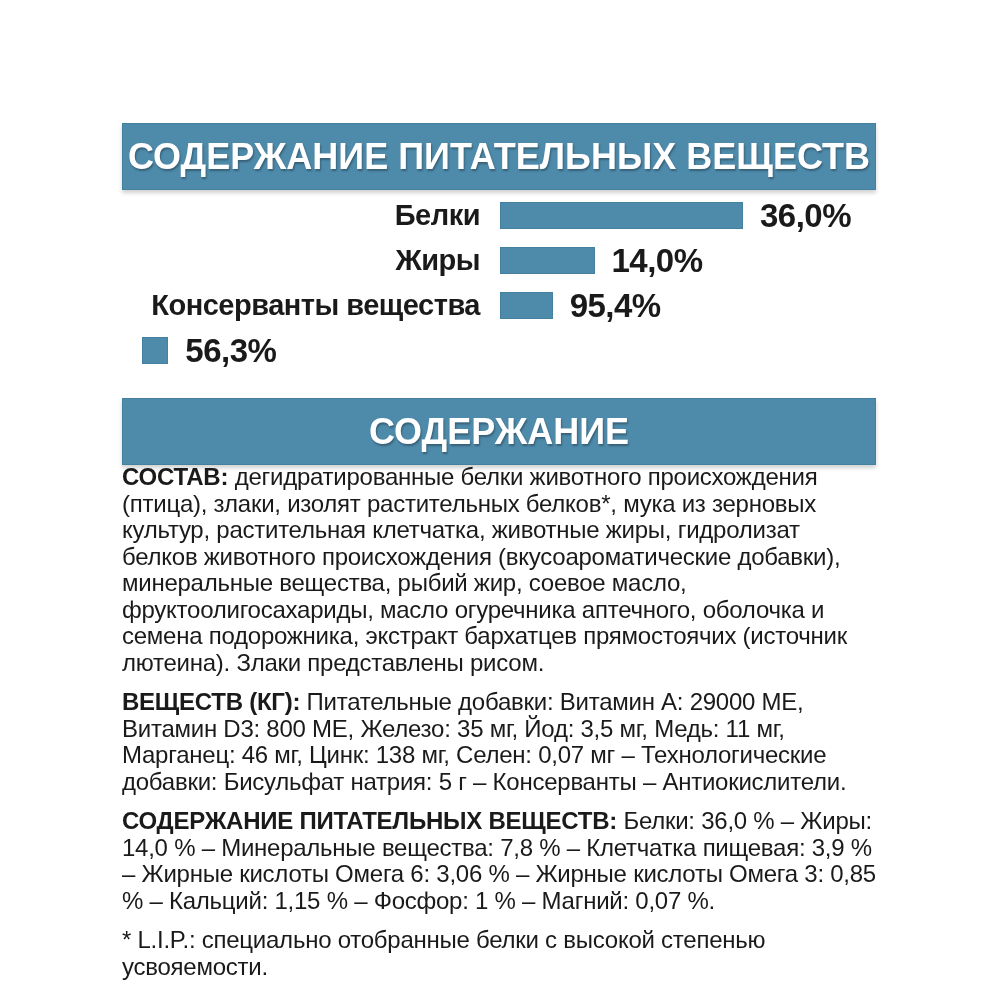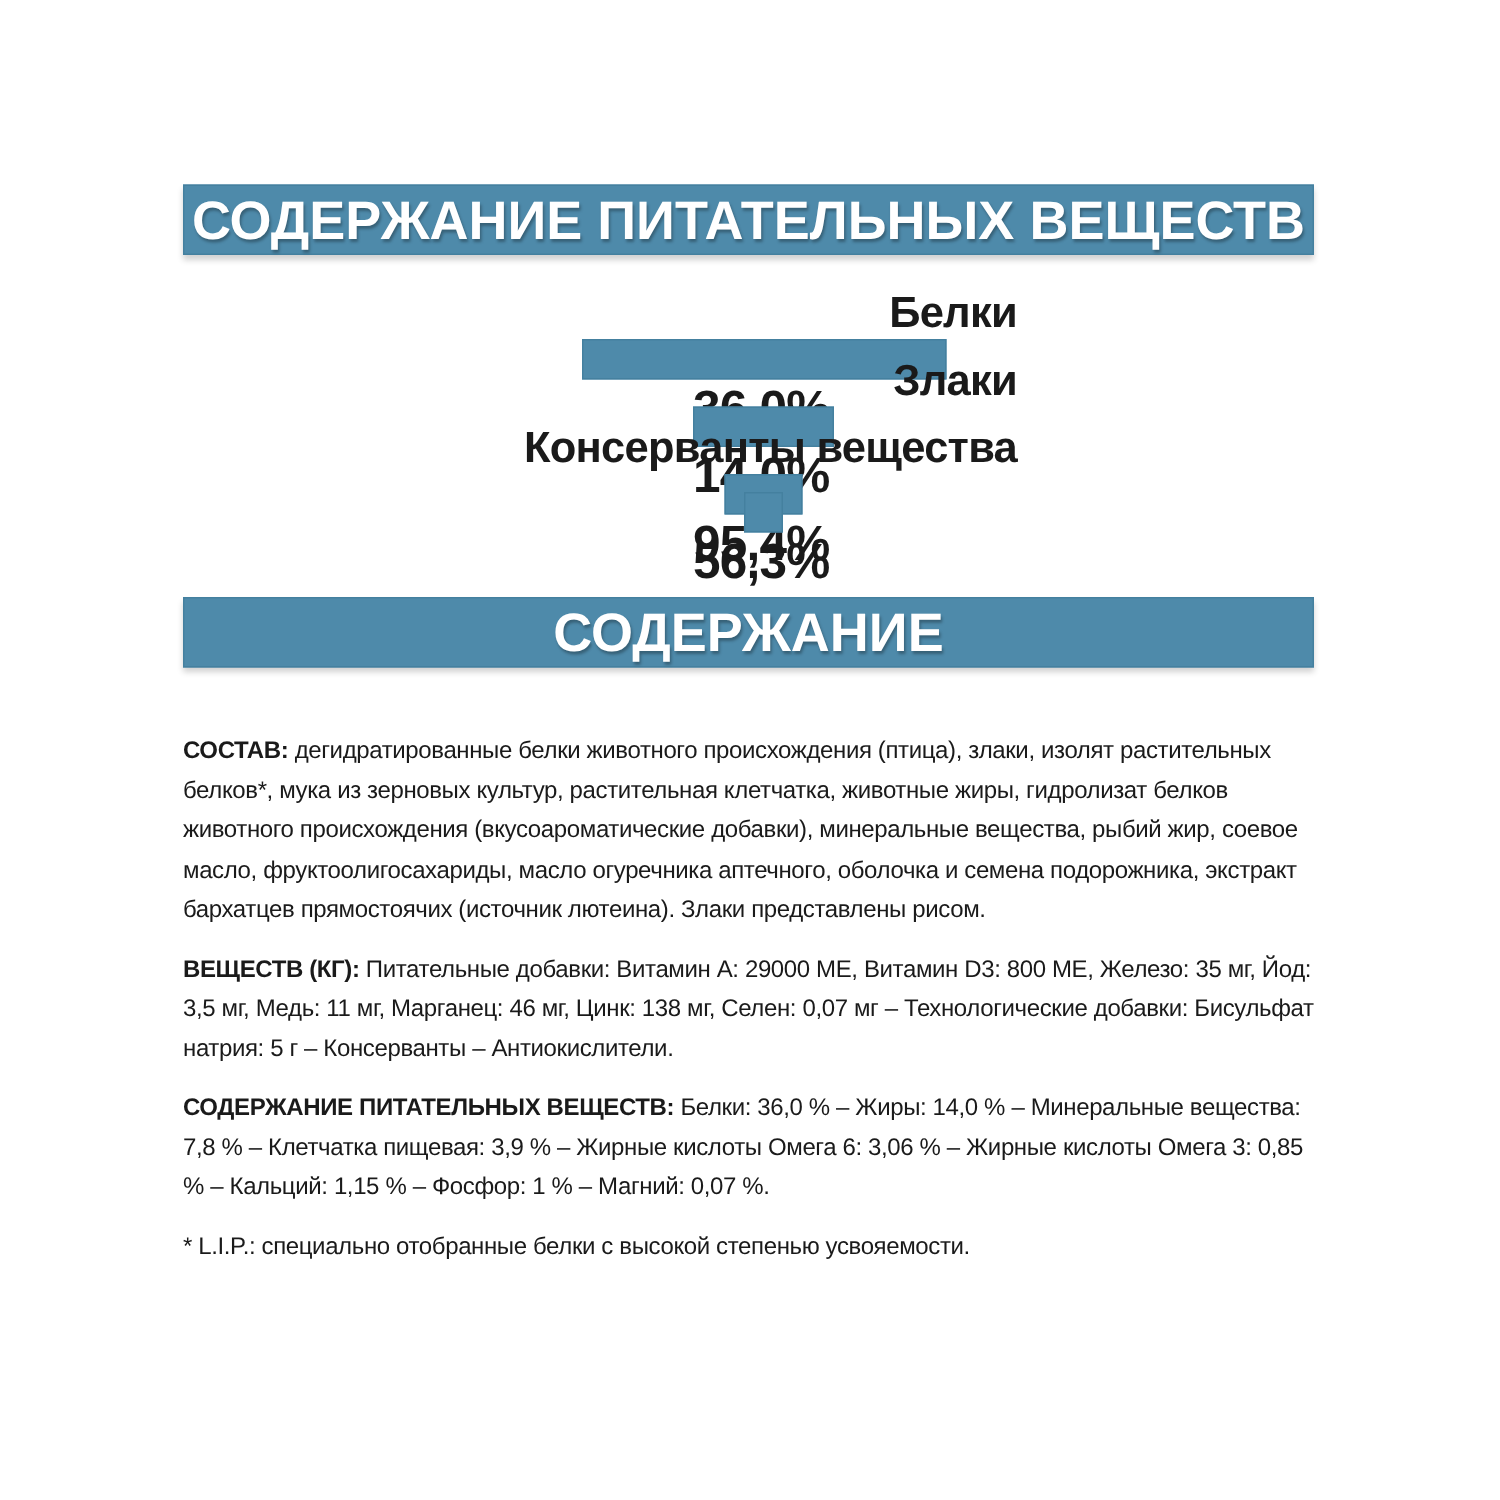--- a/index.html
+++ b/index.html
@@ -13,21 +13,21 @@
     position: relative;
     width: 1000px;
     height: 1000px;
     background: #ffffff;
     overflow: hidden;
   }
   .banner {
     position: absolute;
     left: 122px;
     width: 754px;
-    height: 47px;
+    height: 67px;
     background: #4e8aaa;
     border: 1px solid #44809f;
     box-shadow: 0 3px 4px rgba(0,0,0,0.18);
     display: flex;
     align-items: center;
     justify-content: center;
     box-sizing: border-box;
   }
   .banner-title {
     color: #ffffff;
@@ -43,21 +43,20 @@
   .chart {
     position: absolute;
     left: 122px;
     top: 193px;
     width: 754px;
   }
   .bar-row {
     display: flex;
     align-items: center;
     height: 45px;
-    flex-direction: column;
   }
   .bar-label {
     width: 358px;
     text-align: right;
     font-weight: bold;
     font-size: 29px;
     letter-spacing: -0.5px;
     white-space: nowrap;
     flex: none;
   }
@@ -78,23 +77,23 @@
     margin-left: 17px;
     font-weight: bold;
     font-size: 33px;
     letter-spacing: -0.5px;
     white-space: nowrap;
   }
 
   .text-block {
     position: absolute;
     left: 122px;
-    top: 488px;
+    top: 464px;
     width: 756px;
-    font-size: 16px;
+    font-size: 24px;
     line-height: 26.5px;
     letter-spacing: -0.25px;
   }
   .text-block p {
     margin: 0 0 13px 0;
   }
   .para-label {
     font-weight: bold;
   }
   .footnote {
@@ -112,21 +111,21 @@
 
   <div class="chart">
     <div class="bar-row">
       <span class="bar-label">Белки</span>
       <span class="bar-track">
           <span class="bar" style="width: 243px; background: rgb(78, 138, 170);"></span>
         </span>
       <span class="bar-value">36,0%</span>
     </div>
     <div class="bar-row">
-      <span class="bar-label">Злаки</span>
+      <span class="bar-label">Жиры</span>
       <span class="bar-track">
           <span class="bar" style="width: 94.5px; background: rgb(78, 138, 170);"></span>
         </span>
       <span class="bar-value">14,0%</span>
     </div>
     <div class="bar-row">
       <span class="bar-label">Консерванты вещества</span>
       <span class="bar-track">
           <span class="bar" style="width: 52.65px; background: rgb(78, 138, 170);"></span>
         </span>

